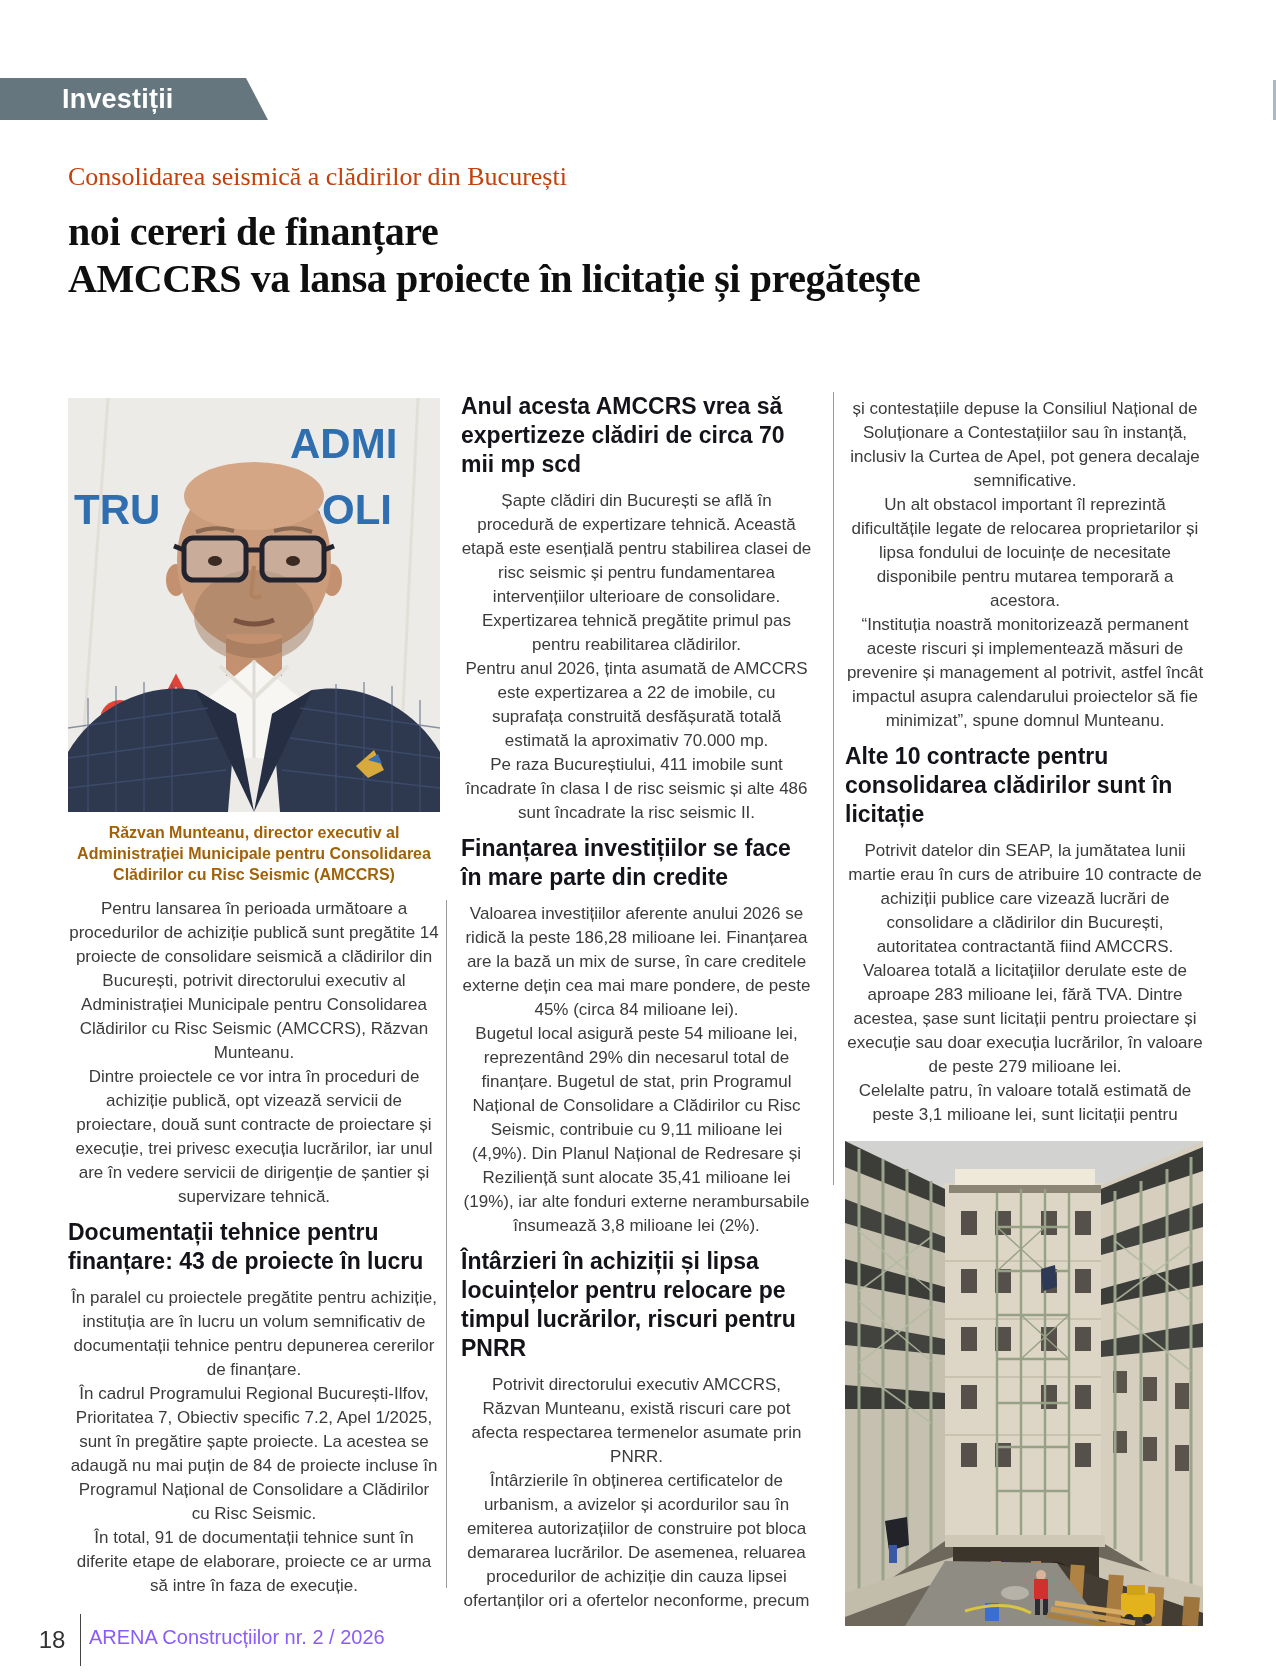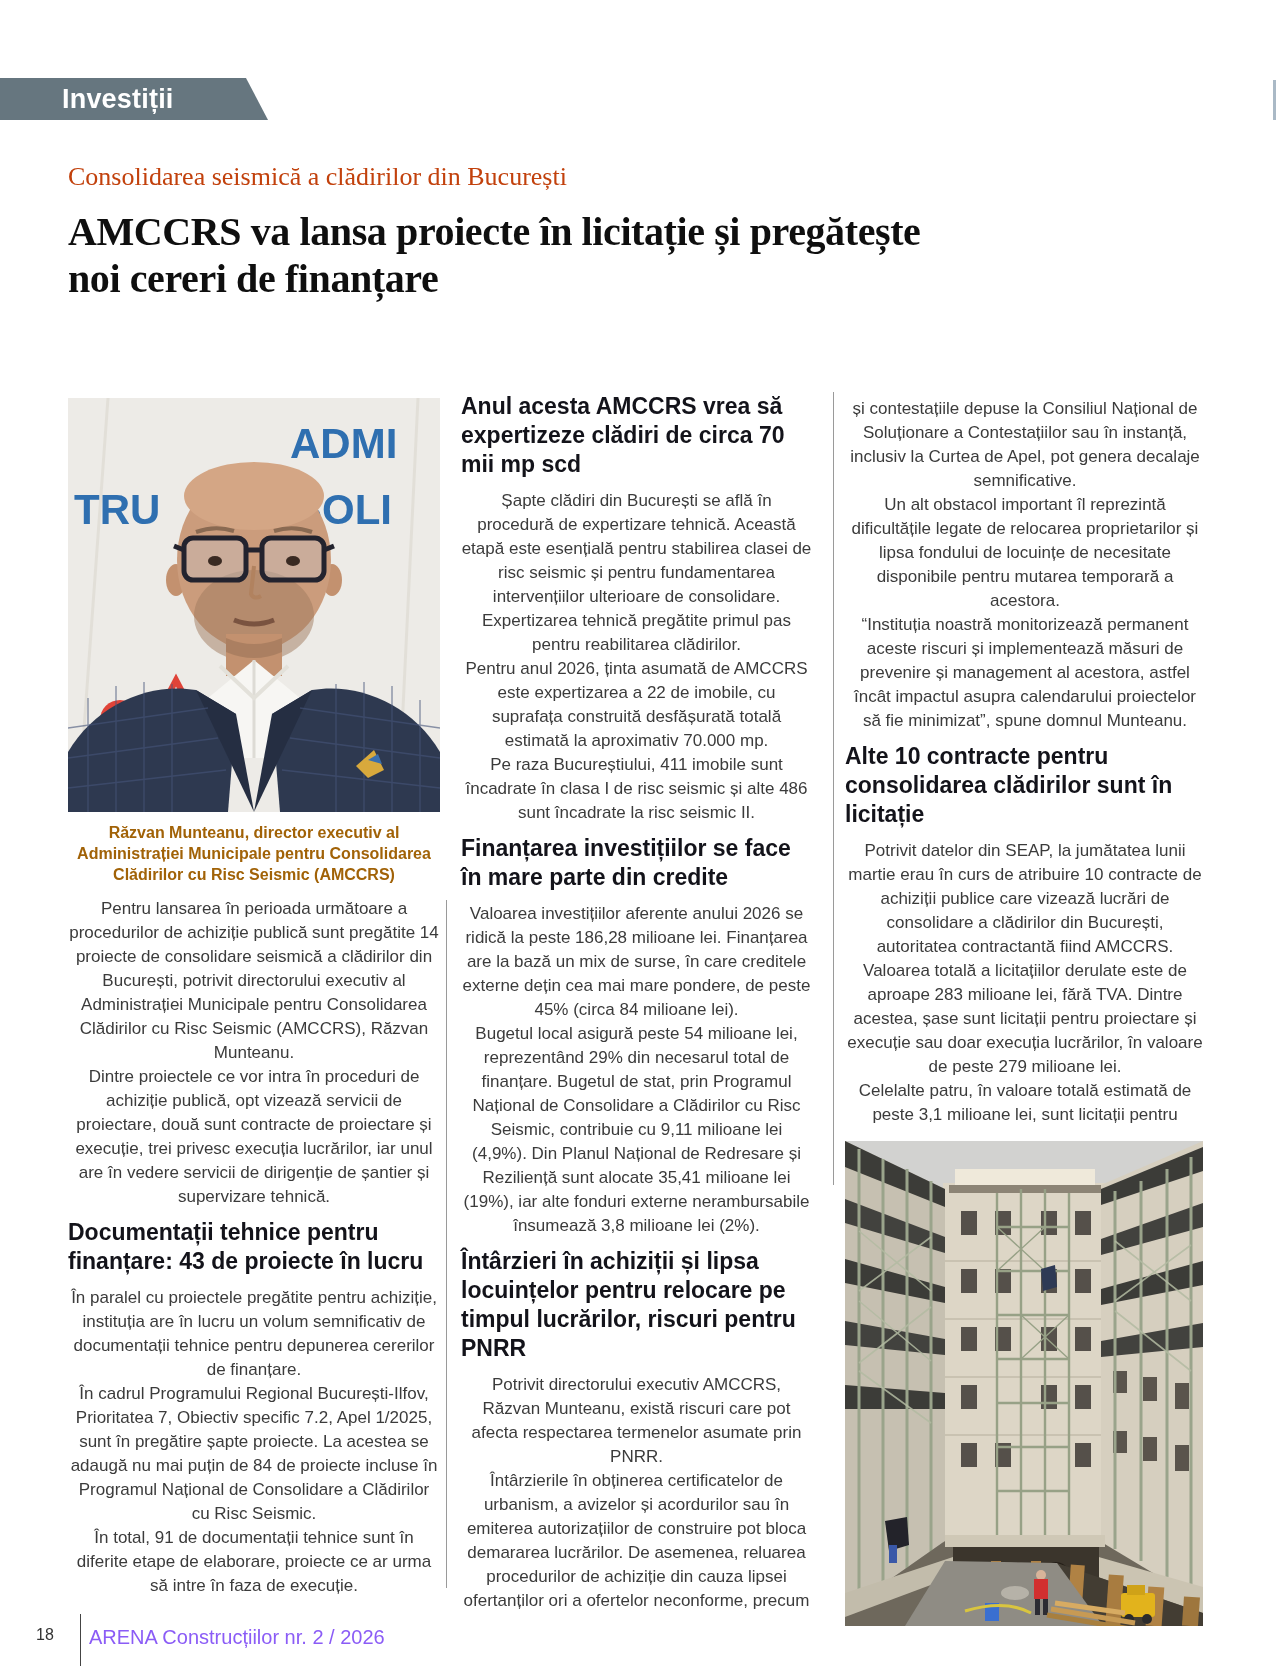--- a/index.html
+++ b/index.html
@@ -25,39 +25,39 @@
   .col-mid .subhead:first-child{margin-top:0;}
   .caption{margin:10px 0 12px 0;font-size:16px;font-weight:700;line-height:21px;
            text-align:center;color:#a16207;}
   .vrule{position:absolute;width:1px;background:#9a9a9a;}
   .vrule-a{left:446px;top:900px;height:688px;}
   .vrule-b{left:833px;top:392px;height:793px;}
   .photo-frame{display:block;width:372px;height:414px;}
   .construction{display:block;width:358px;height:485px;margin-top:14px;}
   
   .footer{position:absolute;left:0;top:1610px;width:1276px;height:62px;}
-  .page-num{position:absolute;left:36px;top:16px;width:32px;text-align:left;
-            font-size:16px;color:#333;}
+  .page-num{position:absolute;left:36px;top:16px;width:32px;text-align:center;
+            font-size:24px;color:#333;}
   .footer-rule{position:absolute;left:80px;top:4px;width:1px;height:52px;background:#444;}
   .footer-mag{position:absolute;left:89px;top:16px;font-size:20px;color:#8b5cf6;}
 </style>
 </head>
 <body>
 
 <div class="page">
 
   <div class="badge">
     <span>Investiții publice</span>
   </div>
   <div class="edge-tick"></div>
 
   <div class="kicker">Consolidarea seismică a clădirilor din București</div>
   <div class="title">
+    <div>noi cereri de finanțare</div>
     <div>AMCCRS va lansa proiecte în licitație și pregătește</div>
-    <div>noi cereri de finanțare</div>
   </div>
 
   <div class="vrule vrule-a"></div>
   <div class="vrule vrule-b"></div>
 
   <div class="col col-left">
 
     <svg class="photo-frame" viewBox="0 0 372 414">
       <rect x="0" y="0" width="372" height="414" fill="#f0efeb"></rect>
       <rect x="0" y="0" width="372" height="414" fill="#e7e5df" opacity=".35"></rect>
@@ -143,21 +143,21 @@
     <p>Valoarea investițiilor aferente anului 2026 se ridică la peste 186,28 milioane lei. Finanțarea are la bază un mix de surse, în care creditele externe dețin cea mai mare pondere, de peste 45% (circa 84 milioane lei).</p>
     <p>Bugetul local asigură peste 54 milioane lei, reprezentând 29% din necesarul total de finanțare. Bugetul de stat, prin Programul Național de Consolidare a Clădirilor cu Risc Seismic, contribuie cu 9,11 milioane lei (4,9%). Din Planul Național de Redresare și Reziliență sunt alocate 35,41 milioane lei (19%), iar alte fonduri externe nerambursabile însumează 3,8 milioane lei (2%).</p>
     <div class="subhead">Întârzieri în achiziții și lipsa locuințelor pentru relocare pe timpul lucrărilor, riscuri pentru PNRR</div>
     <p>Potrivit directorului executiv AMCCRS, Răzvan Munteanu, există riscuri care pot afecta respectarea termenelor asumate prin PNRR.</p>
     <p>Întârzierile în obținerea certificatelor de urbanism, a avizelor și acordurilor sau în emiterea autorizațiilor de construire pot bloca demararea lucrărilor. De asemenea, reluarea procedurilor de achiziție din cauza lipsei ofertanților ori a ofertelor neconforme, precum</p>
   </div>
 
   <div class="col col-right body">
     <p>și contestațiile depuse la Consiliul Național de Soluționare a Contestațiilor sau în instanță, inclusiv la Curtea de Apel, pot genera decalaje semnificative.</p>
     <p>Un alt obstacol important îl reprezintă dificultățile legate de relocarea proprietarilor și lipsa fondului de locuințe de necesitate disponibile pentru mutarea temporară a acestora.</p>
-    <p>“Instituția noastră monitorizează permanent aceste riscuri și implementează măsuri de prevenire și management al acestora, astfel încât impactul asupra calendarului proiectelor să fie minimizat”, spune domnul Munteanu.</p>
+    <p>“Instituția noastră monitorizează permanent aceste riscuri și implementează măsuri de prevenire și management al potrivit, astfel încât impactul asupra calendarului proiectelor să fie minimizat”, spune domnul Munteanu.</p>
     <div class="subhead">Alte 10 contracte pentru consolidarea clădirilor sunt în licitație</div>
     <p>Potrivit datelor din SEAP, la jumătatea lunii martie erau în curs de atribuire 10 contracte de achiziții publice care vizează lucrări de consolidare a clădirilor din București, autoritatea contractantă fiind AMCCRS.</p>
     <p>Valoarea totală a licitațiilor derulate este de aproape 283 milioane lei, fără TVA. Dintre acestea, șase sunt licitații pentru proiectare și execuție sau doar execuția lucrărilor, în valoare de peste 279 milioane lei.</p>
     <p>Celelalte patru, în valoare totală estimată de peste 3,1 milioane lei, sunt licitații pentru</p>
 
     <svg class="construction" viewBox="0 0 358 485">
       <rect x="0" y="0" width="358" height="485" fill="#9a978e"></rect>
       <rect x="0" y="0" width="358" height="80" fill="#d2d2d0"></rect>
 
       <g>

